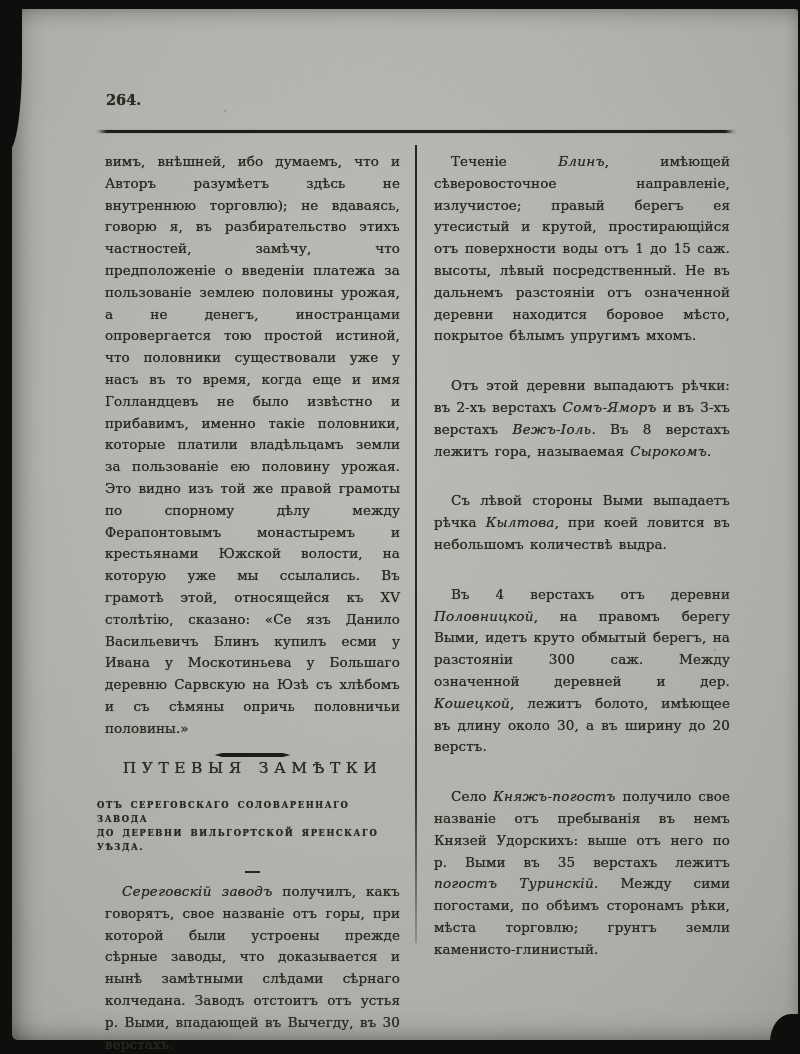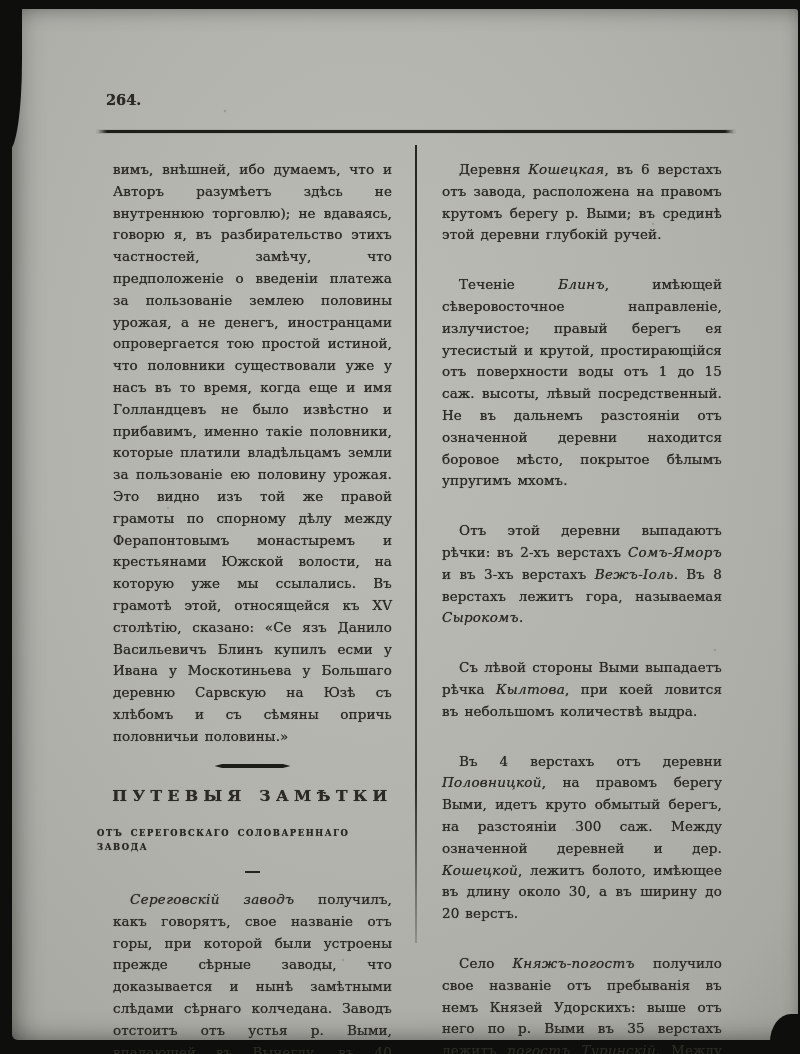--- a/index.html
+++ b/index.html
@@ -59,37 +59,37 @@
     position: absolute; left: 403px; top: 136px; width: 2px; height: 798px;
     background: linear-gradient(180deg, #26261f 0%, #2c2c25 80%, rgba(44,44,37,0.25) 100%);
   }
   .col {
     position: absolute; top: 134px; width: 311px;
     font-size: 13.5px; line-height: 21.8px;
     text-align: justify; word-spacing: 1.6px; letter-spacing: 0.1px;
   }
   .col-left  { left: 85px; }
   .col-right { left: 414px; width: 312px; }
-  .col p { margin: 16px; }
+  .col p { margin: 8px; }
   .col p.indent { text-indent: 17px; }
   .col-right p { margin-bottom: 28px; text-indent: 17px; }
 
   .ornament {
     width: 76px; height: 5px; margin: 13px auto 0;
     background: #1d1d18;
     clip-path: polygon(0 50%, 10% 8%, 90% 8%, 100% 50%, 90% 92%, 10% 92%);
   }
   .section-numeral {
     margin-top: 15px; text-align: center;
     font-size: 21px; font-weight: bold; letter-spacing: 1px;
     line-height: 24px;
   }
   .section-title {
-    margin-top: 17px; text-align: center;
-    font-size: 15.5px; font-weight: bold; letter-spacing: 5.5px;
+    text-align: center;
+    font-size: 15.5px; font-weight: normal; letter-spacing: 5.5px;
     line-height: 20px; white-space: nowrap;
   }
   .section-subtitle {
     margin-top: 20px; text-align: left;
     font-size: 8.4px; font-weight: bold; letter-spacing: 1.6px;
     line-height: 14px; word-spacing: 3px;
   }
   .sub-dash {
     width: 15px; height: 2.5px; margin: 17px auto 0;
     background: #242420;
@@ -118,27 +118,27 @@
     <div class="head-rule"></div>
 
     <div class="col-divider"></div>
 
     <div class="col col-left ink">
       <p><span>вимъ, внѣшней, ибо думаемъ, что и Авторъ разумѣетъ здѣсь не внутреннюю торговлю); не вдаваясь, говорю я, въ разбирательство этихъ частностей, замѣчу, что предположеніе о введеніи платежа за пользованіе землею половины урожая, а не денегъ, иностранцами опровергается тою простой истиной, что половники существовали уже у насъ въ то время, когда еще и имя Голландцевъ не было извѣстно и прибавимъ, именно такіе половники, которые платили владѣльцамъ земли за пользованіе ею половину урожая. Это видно изъ той же правой грамоты по спорному дѣлу между Ферапонтовымъ монастыремъ и крестьянами Южской волости, на которую уже мы ссылались. Въ грамотѣ этой, относящейся къ XV столѣтію, сказано: «Се язъ Данило Васильевичъ Блинъ купилъ есми у Ивана у Москотиньева у Большаго деревню Сарвскую на Юзѣ съ хлѣбомъ и съ сѣмяны опричь половничьи половины.»</span></p>
       <div class="ornament"></div>
       <div class="section-title">ПУТЕВЫЯ ЗАМѢТКИ</div>
       <div class="section-subtitle">
         <div>ОТЪ СЕРЕГОВСКАГО СОЛОВАРЕННАГО ЗАВОДА</div>
+        <div>ДО ДЕРЕВНИ ВИЛЬГОРТСКОЙ ЯРЕНСКАГО УѢЗДА.</div>
       </div>
       <div class="sub-dash"></div>
-      <p class="indent opening"><em>Сереговскій заводъ</em><span> получилъ, какъ говорятъ, свое названіе отъ горы, при которой были устроены прежде сѣрные заводы, что доказывается и нынѣ замѣтными слѣдами сѣрнаго колчедана. Заводъ отстоитъ отъ устья р. Выми, впадающей въ Вычегду, въ 40 верстахъ.</span></p>
+      <p class="indent opening"><em>Сереговскій заводъ</em><span> получилъ, какъ говорятъ, свое названіе отъ горы, при которой были устроены прежде сѣрные заводы, что доказывается и нынѣ замѣтными слѣдами сѣрнаго колчедана. Заводъ отстоитъ отъ устья р. Выми, впадающей въ Вычегду, въ 30 верстахъ.</span></p>
     </div>
 
     <div class="col col-right ink">
-      <p><span>Деревня </span><em>Кошецкая</em><span>, въ 6 верстахъ отъ завода, расположена на правомъ крутомъ берегу р. Выми; въ срединѣ этой деревни глубокій ручей.</span></p>
       <p><span>Теченіе </span><em>Блинъ</em><span>, имѣющей сѣверовосточное направленіе, излучистое; правый берегъ ея утесистый и крутой, простирающійся отъ поверхности воды отъ 1 до 15 саж. высоты, лѣвый посредственный. Не въ дальнемъ разстояніи отъ означенной деревни находится боровое мѣсто, покрытое бѣлымъ упругимъ мхомъ.</span></p>
       <p><span>Отъ этой деревни выпадаютъ рѣчки: въ 2-хъ верстахъ </span><em>Сомъ-Яморъ</em><span> и въ 3-хъ верстахъ </span><em>Вежъ-Іоль</em><span>. Въ 8 верстахъ лежитъ гора, называемая </span><em>Сырокомъ</em><span>.</span></p>
       <p><span>Съ лѣвой стороны Выми выпадаетъ рѣчка </span><em>Кылтова</em><span>, при коей ловится въ небольшомъ количествѣ выдра.</span></p>
       <p><span>Въ 4 верстахъ отъ деревни </span><em>Половницкой</em><span>, на правомъ берегу Выми, идетъ круто обмытый берегъ, на разстояніи 300 саж. Между означенной деревней и дер. </span><em>Кошецкой</em><span>, лежитъ болото, имѣющее въ длину около 30, а въ ширину до 20 верстъ.</span></p>
       <p><span>Село </span><em>Княжъ-погостъ</em><span> получило свое названіе отъ пребыванія въ немъ Князей Удорскихъ: выше отъ него по р. Выми въ 35 верстахъ лежитъ </span><em>погостъ Туринскій</em><span>. Между сими погостами, по обѣимъ сторонамъ рѣки, мѣста торговлю; грунтъ земли каменисто-глинистый.</span></p>
     </div>
   </div>
 
   <div class="edge-blob-topleft"></div>
   <div class="edge-blob-bottomright"></div>

